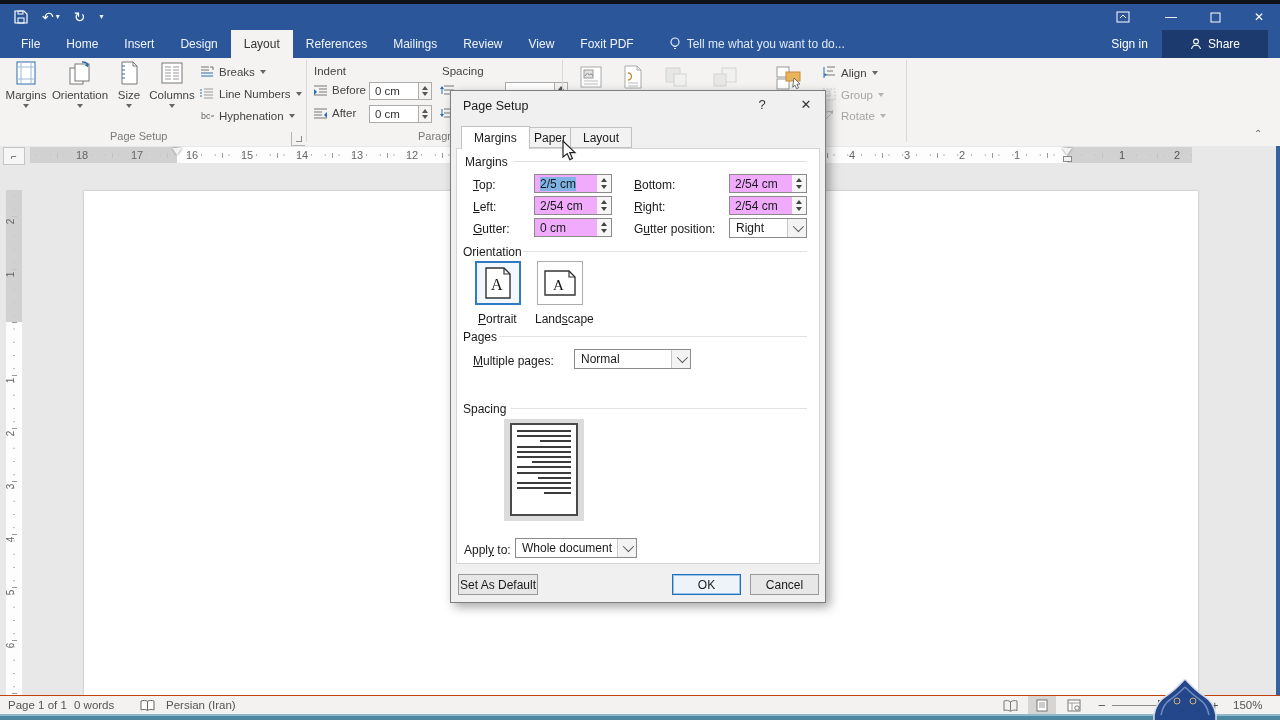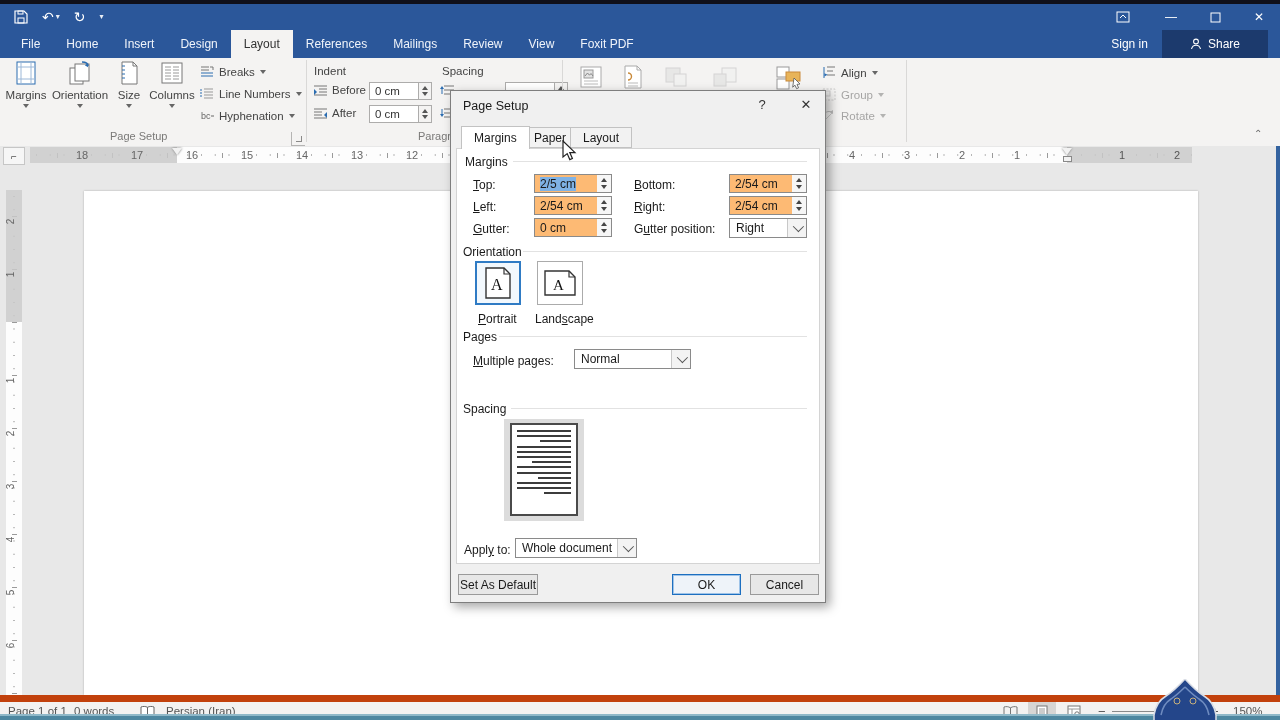--- a/index.html
+++ b/index.html
@@ -63,39 +63,39 @@
           box-shadow:4px 4px 10px rgba(0,0,0,.35);font-size:12px;color:#1a1a1a;z-index:50;}
   #dlg-title{position:absolute;left:12px;top:8px;font-size:12.5px;color:#1a1a1a;}
   .dlg-sys{position:absolute;top:6px;width:22px;height:18px;text-align:center;font-size:13px;color:#333;}
   .dtab{position:absolute;top:36px;height:21px;padding:0 12px;display:flex;align-items:center;background:#f2f2f2;border:1px solid #c2c2c2;box-sizing:border-box;font-size:12px;}
   .dtab.active{background:#fff;height:23px;top:35px;border-bottom:none;z-index:2;}
   #tabpage{position:absolute;left:5px;top:57px;width:364px;height:416px;background:#fff;border:1px solid #d4d4d4;box-sizing:border-box;}
   .sec{position:absolute;font-size:12px;color:#1a1a1a;}
   .secline{position:absolute;height:1px;background:#e2e2e2;}
   .dlbl{position:absolute;font-size:12px;color:#1a1a1a;}
   .dlbl .u{text-decoration:underline;}
-  .dbox{position:absolute;height:19px;background:#fdba74;border:1px solid #8a8a8a;box-sizing:border-box;display:flex;align-items:center;padding-left:5px;font-size:12px;}
+  .dbox{position:absolute;height:19px;background:#f0abfc;border:1px solid #8a8a8a;box-sizing:border-box;display:flex;align-items:center;padding-left:5px;font-size:12px;}
   .dspin{position:absolute;width:15px;height:19px;border:1px solid #8a8a8a;border-left:none;background:#f6f6f6;box-sizing:border-box;}
   .dspin i{position:absolute;left:3.5px;width:0;height:0;border-left:3.5px solid transparent;border-right:3.5px solid transparent;}
   .dspin .up{top:3px;border-bottom:4.5px solid #444;}
   .dspin .dn{bottom:3px;border-top:4.5px solid #444;}
   .ddown{position:absolute;height:20px;background:#fff;border:1px solid #8a8a8a;box-sizing:border-box;display:flex;align-items:center;padding-left:6px;font-size:12px;}
   .ddown .chev{position:absolute;right:0;top:0;bottom:0;width:18px;background:#f3f3f3;border-left:1px solid #c8c8c8;display:flex;align-items:center;justify-content:center;}
   .chev:after{content:"";width:7px;height:7px;border:1.5px solid #555;border-top:none;border-left:none;transform:rotate(45deg) translateY(-2px);}
   .sel{background:#7fb2e5;}
   .tile{position:absolute;width:46px;height:44px;background:#fff;border:1px solid #ababab;display:flex;align-items:center;justify-content:center;box-sizing:border-box;}
   .tile.selected{border:2px solid #2f7bc4;background:#f2f8fd;}
   .dbtn{position:absolute;height:21px;background:#e7e7e7;border:1px solid #9a9a9a;box-sizing:border-box;display:flex;align-items:center;justify-content:center;font-size:12px;color:#1a1a1a;}
   .dbtn.default{border:1px solid #1d6fc0;box-shadow:0 0 0 1px #9ec3e8 inset;background:#eef3f9;}
   #pv-back{position:absolute;left:53px;top:328px;width:80px;height:102px;background:#dcdcdc;}
   #pv-page{position:absolute;left:59px;top:332px;width:68px;height:93px;background:#fff;border:2px solid #4a4a4a;box-sizing:border-box;padding:5px 5px;display:flex;flex-direction:column;gap:3.2px;}
   .pv-line{height:2px;background:#3c3c3c;}
   .pv-line.r{align-self:flex-end;}
   
-  #statusbar{left:0;top:695px;width:1280px;height:19px;background:#f3f2f1;border-top:7px solid #c2410c;font-size:11.5px;color:#555;}
+  #statusbar{left:0;top:695px;width:1280px;height:19px;background:#f3f2f1;border-top:1px solid #c2410c;font-size:11.5px;color:#555;}
   .sb{position:absolute;top:3px;}
   .viewbtn{position:absolute;top:0;width:28px;height:19px;display:flex;align-items:center;justify-content:center;}
   .viewbtn.active{background:#d6d5d4;}
   #zoomtrack{position:absolute;top:9px;left:1112px;width:94px;height:1px;background:#8a8a8a;}
   #zoomthumb{position:absolute;top:-5px;left:46px;width:4px;height:11px;background:#444;}
   #bottomstrip{left:0;top:714px;width:1280px;height:6px;background:linear-gradient(#8fb8c8 0 2px,#4e87a0 2px);}
   
   #logo{left:1124px;top:533px;width:122px;height:162px;z-index:20;}
   
   #cursor{z-index:100;}
@@ -147,20 +147,27 @@
         <div class="rtab">Home</div>
         <div class="rtab">Insert</div>
         <div class="rtab">Design</div>
         <div class="rtab active">Layout</div>
         <div class="rtab">References</div>
         <div class="rtab">Mailings</div>
         <div class="rtab">Review</div>
         <div class="rtab">View</div>
         <div class="rtab">Foxit PDF</div>
       </div>
+    <div id="tellme">
+      <svg width="12" height="14" viewBox="0 0 12 14">
+          <circle cx="6" cy="5" r="4" fill="none" stroke="#dfe8f5" stroke-width="1.2"></circle>
+          <path d="M4.5 9.5h3M5 11.5h2" stroke="#dfe8f5" stroke-width="1.2"></path>
+        </svg>
+      <span>Tell me what you want to do...</span>
+    </div>
     <div id="signin">Sign in</div>
     <div id="share">
       <svg width="12" height="12" viewBox="0 0 12 12">
           <circle cx="6" cy="3.5" r="2.4" fill="none" stroke="#fff" stroke-width="1.1"></circle>
           <path d="M1.5 11c.6-2.6 2.4-3.8 4.5-3.8S9.9 8.4 10.5 11" fill="none" stroke="#fff" stroke-width="1.1"></path>
         </svg>
       <span>Share</span>
     </div>
   </div>
 

